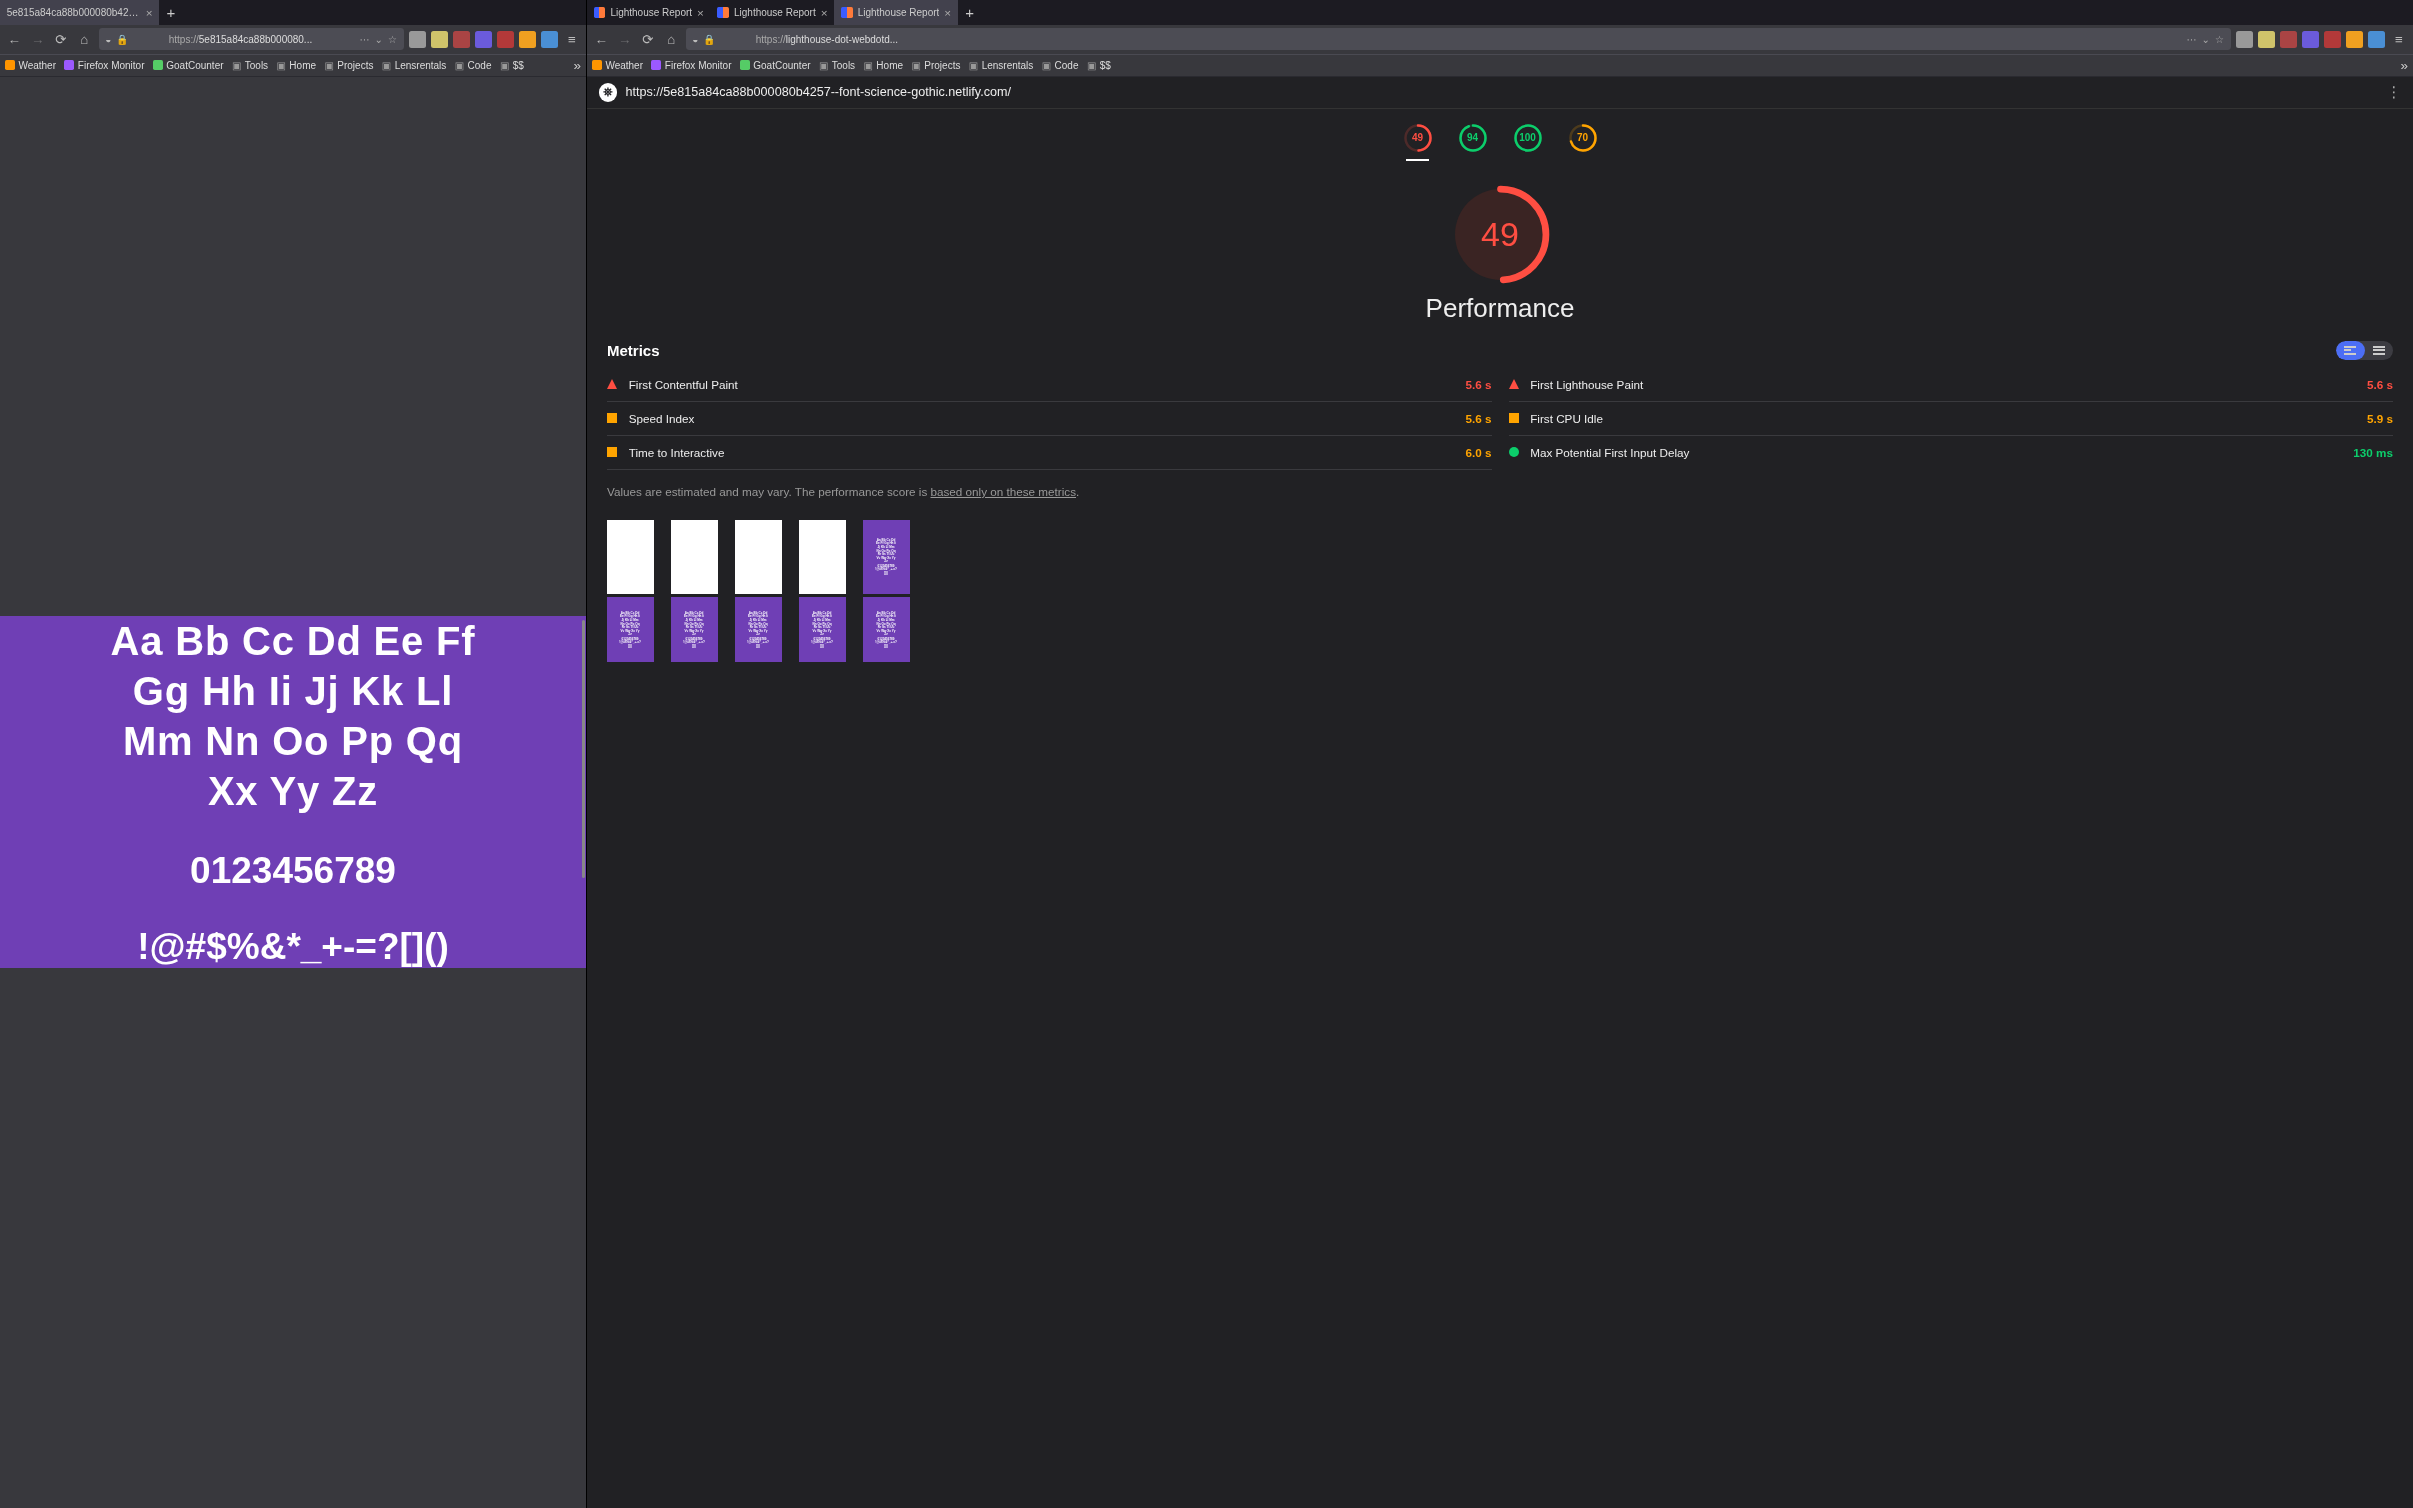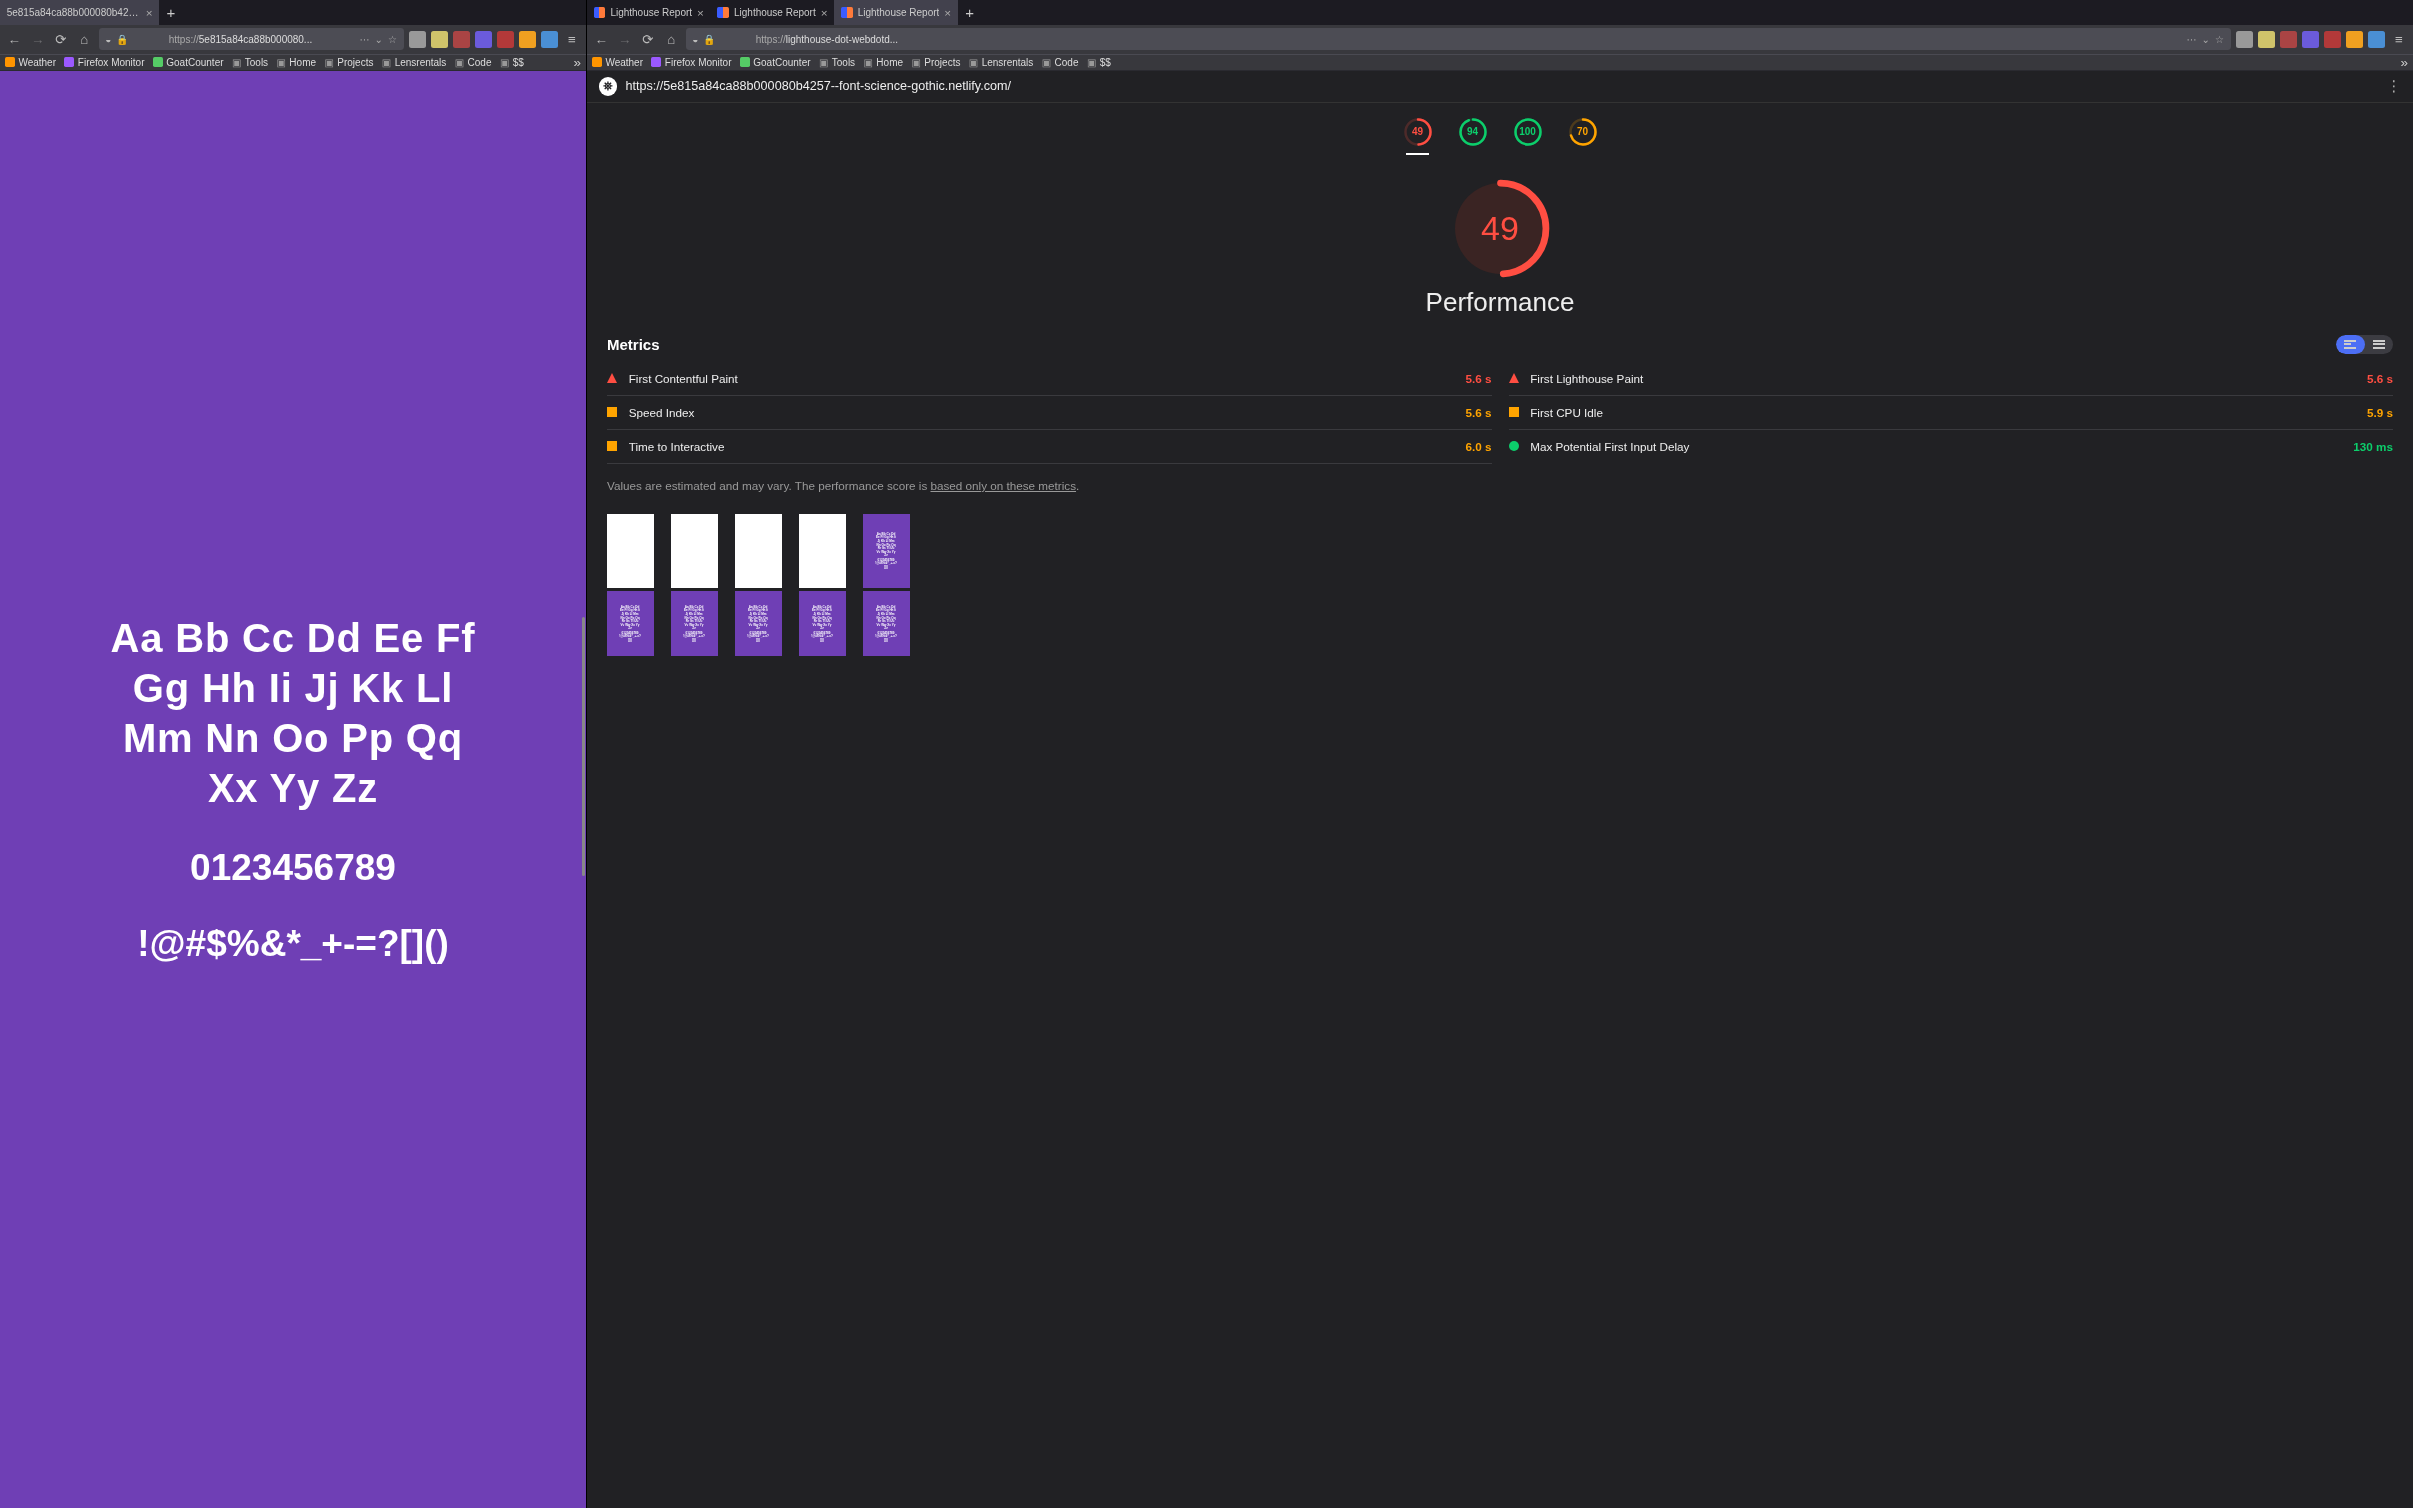--- a/index.html
+++ b/index.html
@@ -25,21 +25,21 @@
 .nav-btn { width: 18.4px; height: 18.4px; display: flex; align-items: center; justify-content: center; cursor: pointer; color: #bbb; }
 .urlfield { flex: 1; background: #4c4c54; border-radius: 3.4px; height: 22px; display: flex; align-items: center; padding: 0 6.7px; gap: 5px; color: #ddd; font-size: 10px; min-width: 0; }
 .urlfield .shield { color: #bbb; }
 .urlfield .lock { color: #9d9; }
 .urltext { white-space: nowrap; overflow: hidden; text-overflow: ellipsis; flex: 1; }
 .url-proto { color: #aaa; padding-left: 35px; }
 .ext-row { display: flex; align-items: center; gap: 5px; }
 .ext-btn { width: 17px; height: 17px; border-radius: 2.5px; display: flex; align-items: center; justify-content: center; font-size: 9.2px; color: #fff; }
 
 
-.bmbar { height: 17px; background: #38383d; border-top: 0.8px solid #4a4a52; border-bottom: 0.8px solid #2a2a30; display: flex; align-items: center; padding: 0 5px; gap: 8.4px; color: #ddd; font-size: 10px; overflow: hidden; justify-content: flex-end; }
+.bmbar { height: 23px; background: #38383d; border-top: 0.8px solid #4a4a52; border-bottom: 0.8px solid #2a2a30; display: flex; align-items: center; padding: 0 5px; gap: 8.4px; color: #ddd; font-size: 10px; overflow: hidden; justify-content: flex-end; }
 .bm { display: flex; align-items: center; gap: 3.4px; cursor: pointer; white-space: nowrap; }
 .bm-folder { color: #999; }
 .bm-more { margin-left: auto; cursor: pointer; color: #ccc; font-size: 13.4px; }
 
 
 .left-content { flex: 1; background: #6f3fb5; display: flex; flex-direction: column; align-items: center; justify-content: center; color: #fff; text-align: center; font-weight: 900; }
 .alpha-block { font-size: 40px; line-height: 1.25; letter-spacing: 0.8px; font-family: "Arial Black", Impact, sans-serif; font-stretch: expanded; }
 .num-block { font-size: 37px; margin-top: 34px; font-family: "Arial Black", Impact, sans-serif; }
 .sym-block { font-size: 37px; margin-top: 34px; font-family: "Arial Black", Impact, sans-serif; }
 
@@ -89,21 +89,21 @@
 
 .filmstrip { display: flex; gap: 17px; padding: 6.7px 20px 17px; }
 .fs-frame { display: flex; flex-direction: column; gap: 3.4px; }
 .fs-top { width: 47px; height: 74px; background: #fff; }
 .fs-top.purple { background: #6f3fb5; display:flex; flex-direction:column; align-items:center; justify-content:center;}
 .fs-bot { width: 47px; height: 65px; background: #6f3fb5; display:flex; flex-direction:column; align-items:center; justify-content:center;}
 .fs-mini { color: #fff; font-size: 3.4px; line-height: 1.2; text-align: center; font-weight: bold; transform: scale(0.9); }
 
 .left-scroll { position: absolute; right: 0; top: 0; bottom: 0; width: 5px; }
 .left-scroll-thumb { position: absolute; right: 0.8px; top: 38%; width: 3.4px; height: 18%; background: #888; border-radius: 1.7px; }
-.pane-left-body { position: relative; flex:1; display:flex; }
+.pane-left-body { position: relative; flex:1; display:flex;align-items:center; }
 </style>
 </head>
 <body>
 
 <div class="split">
 
   <div class="pane pane-left">
     <div class="tabbar">
       <div class="tab active">
         <span class="tab-title">5e815a84ca88b000080b4257--fo</span>

